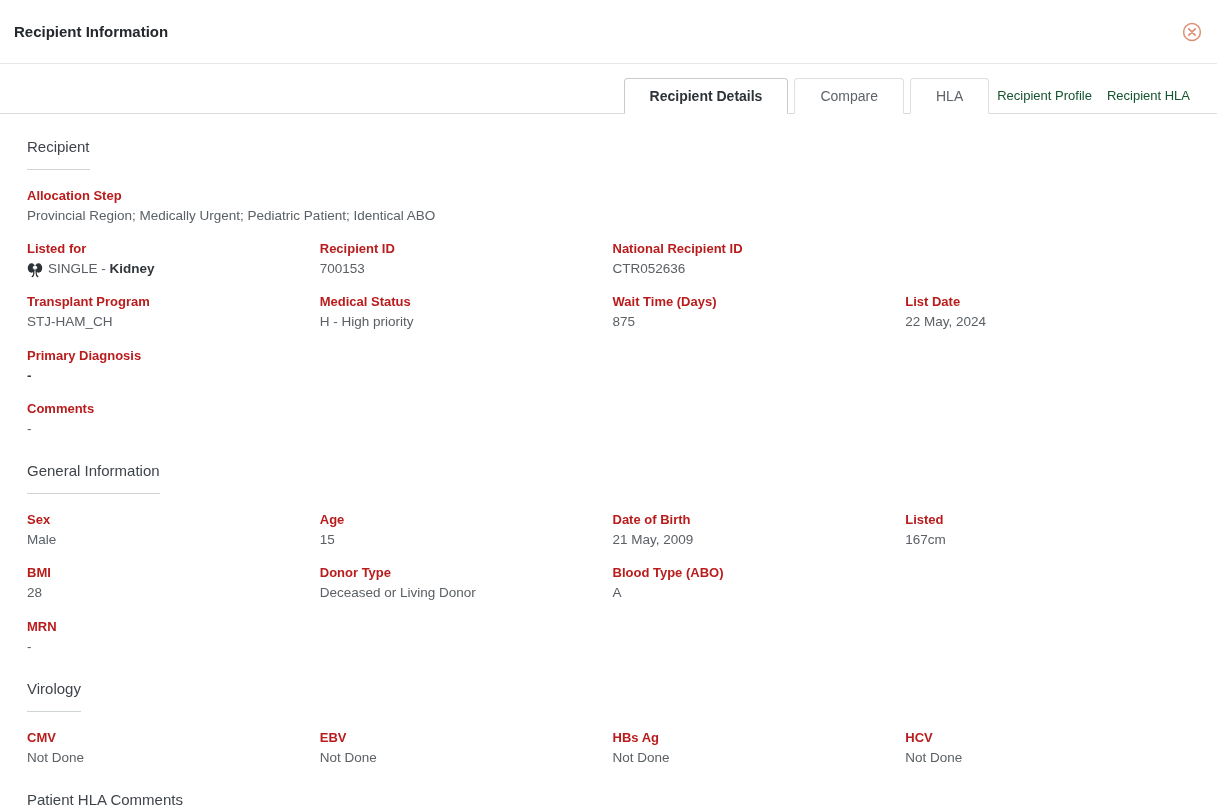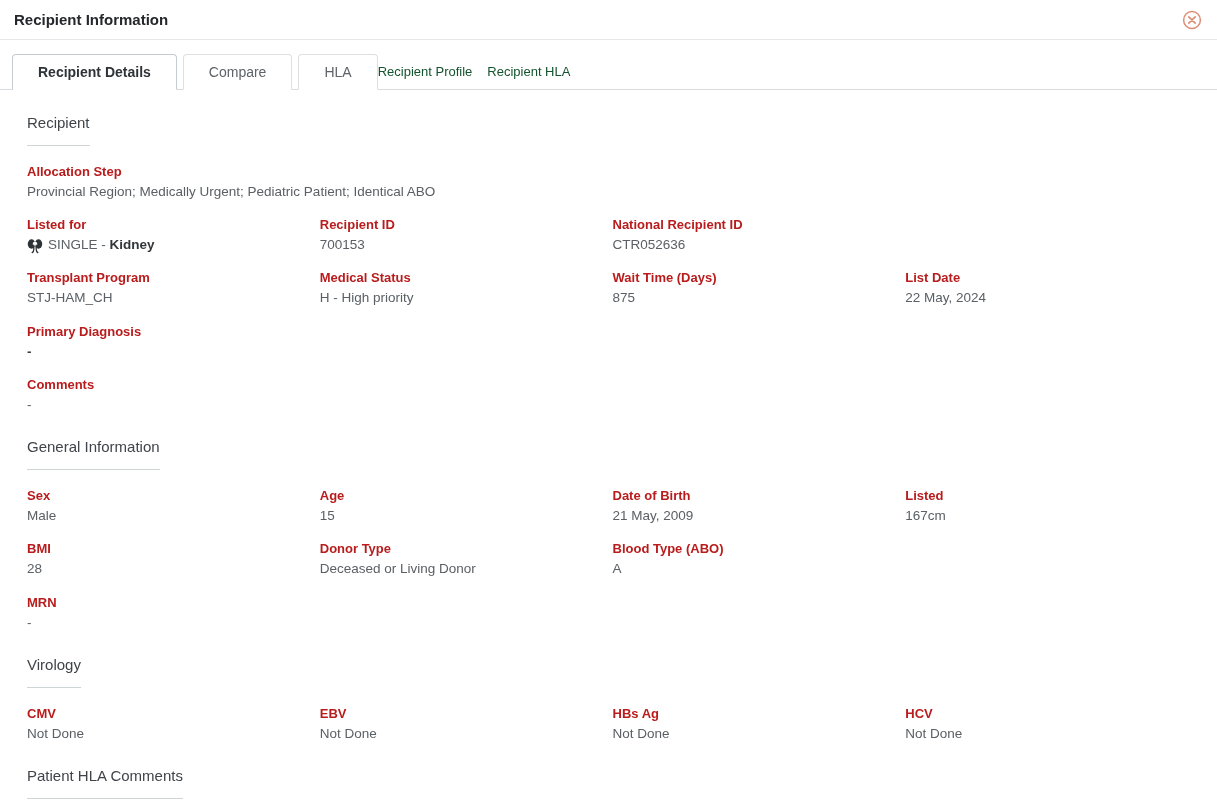--- a/index.html
+++ b/index.html
@@ -1,33 +1,33 @@
 <!DOCTYPE html>
 <html><head>
 <meta charset="utf-8">
 <style>
   * { margin:0; padding:0; box-sizing:border-box; }
   html,body { width:1217px; height:809px; background:#ffffff; overflow:hidden; }
   body { font-family:"Liberation Sans","DejaVu Sans",sans-serif; color:#5a6065; }
 
   
   .panel-header {
-    height:40px; display:flex; align-items:center; justify-content:space-between;
+    height:64px; display:flex; align-items:center; justify-content:space-between;
     padding:0 14px; border-bottom:1px solid #e6e8ea; background:#fff;
   }
   .panel-title { font-size:15px; font-weight:700; color:#24282c; }
   .close-btn {
     background:none; border:none; cursor:pointer; width:22px; height:22px;
     display:flex; align-items:center; justify-content:center; padding:0;
   }
 
   
   .tab-row {
-    display:flex; justify-content:flex-start; align-items:flex-end;
-    padding:14px 27px 0 12px; border-bottom:1px solid #d8dcde; background:#fff;
+    display:flex; justify-content:flex-end; align-items:flex-end;
+    padding:14px 27px 0 12px; border-bottom:1px solid #d8dcde; background:#fff;gap:8px;
   }
   .tabs { display:flex; gap:6px; }
   .tab {
     padding:9px 25px; font-size:14px; color:#5d6368; background:#fff;
     border:1px solid #dde0e3; border-radius:4px 4px 0 0; margin-bottom:-1px;
     border-bottom:1px solid transparent; cursor:pointer; white-space:nowrap;
   }
   .tab.active {
     font-weight:700; color:#2e3338; border-color:#c6cbcf; border-bottom:1px solid #ffffff;
   }

